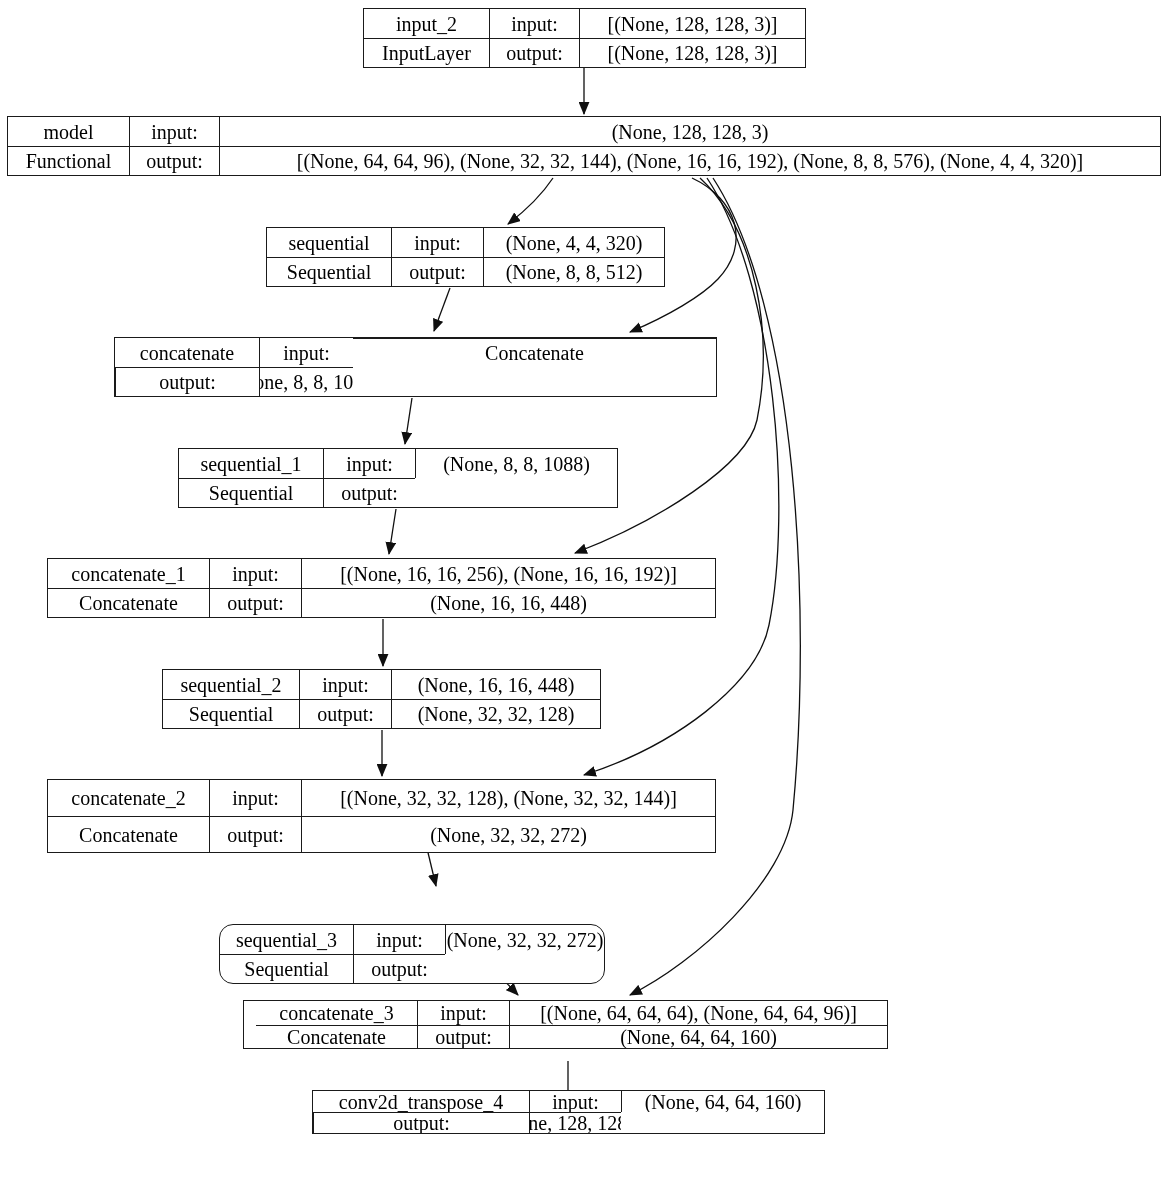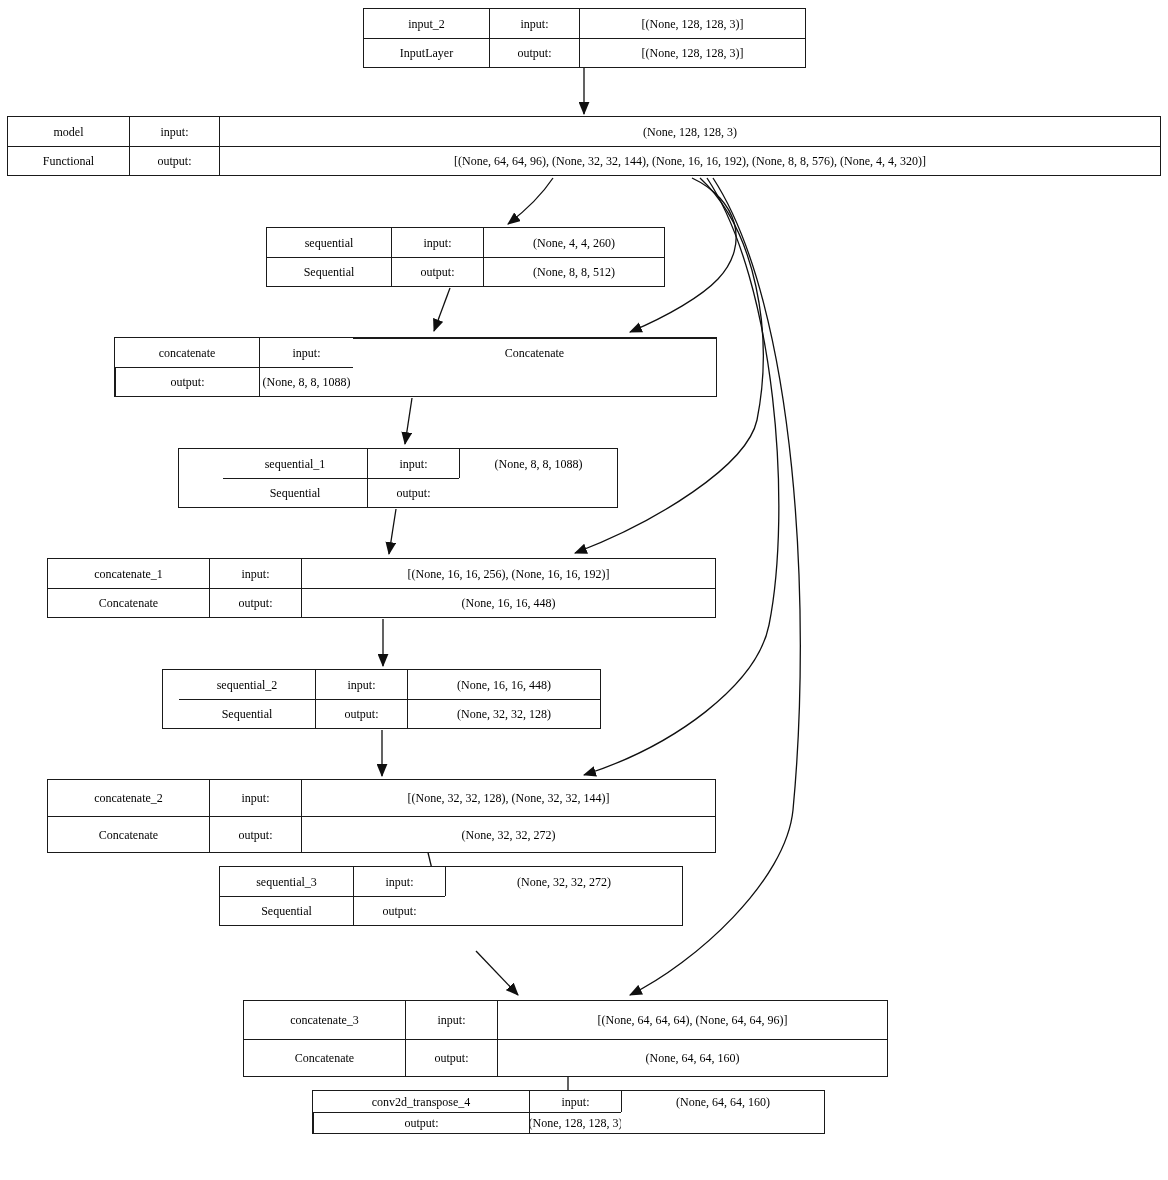--- a/index.html
+++ b/index.html
@@ -28,21 +28,21 @@
     stroke-width: 1.3px;
   }
   .node {
     position: absolute;
     box-sizing: border-box;
     border: 1px solid #1a1a1a;
     background: #ffffff;
     display: grid;
     grid-auto-rows: 1fr;
     color: #000000;
-    font-size: 12px;
+    font-size: 20px;
     line-height: 1;
   }
   .node .cell {
     display: flex;
     align-items: center;
     justify-content: center;
     border-left: 1px solid #1a1a1a;
     border-top: 1px solid #1a1a1a;
     padding: 0 6px;
     white-space: nowrap;
@@ -91,71 +91,71 @@
         <div class="cell col0 row0">model</div>
         <div class="cell col1 row0">input:</div>
         <div class="cell col2 row0">(None, 128, 128, 3)</div>
         <div class="cell col0 row1">Functional</div>
         <div class="cell col1 row1">output:</div>
         <div class="cell col2 row1">[(None, 64, 64, 96), (None, 32, 32, 144), (None, 16, 16, 192), (None, 8, 8, 576), (None, 4, 4, 320)]</div>
       </div>
       <div class="node" style="left: 266px; top: 227px; width: 399px; height: 60px; grid-template-columns: 124px 92px 1fr; border-color: rgb(26, 26, 26);">
         <div class="cell col0 row0">sequential</div>
         <div class="cell col1 row0">input:</div>
-        <div class="cell col2 row0">(None, 4, 4, 260)</div>
+        <div class="cell col2 row0">(None, 4, 4, 320)</div>
         <div class="cell col0 row1">Sequential</div>
         <div class="cell col1 row1">output:</div>
         <div class="cell col2 row1">(None, 8, 8, 512)</div>
       </div>
       <div class="node" style="left: 114px; top: 337px; width: 603px; height: 60px; grid-template-columns: 144px 94px 1fr; border-color: rgb(26, 26, 26);">
         <div class="cell col0 row0">concatenate</div>
         <div class="cell col1 row0">input:</div>
         <div class="cell col0 row1">Concatenate</div>
         <div class="cell col1 row1">output:</div>
         <div class="cell col2 row1">(None, 8, 8, 1088)</div>
       </div>
-      <div class="node" style="left: 178px; top: 448px; width: 440px; height: 60px; grid-template-columns: 144px 92px 1fr; border-color: rgb(26, 26, 26); padding-left: 44px;">
+      <div class="node" style="left: 178px; top: 448px; width: 440px; height: 60px; grid-template-columns: 144px 92px 1fr; border-color: rgb(26, 26, 26);">
         <div class="cell col0 row0">sequential_1</div>
         <div class="cell col1 row0">input:</div>
         <div class="cell col2 row0">(None, 8, 8, 1088)</div>
         <div class="cell col0 row1">Sequential</div>
         <div class="cell col1 row1">output:</div>
       </div>
       <div class="node" style="left: 47px; top: 558px; width: 669px; height: 60px; grid-template-columns: 161px 92px 1fr; border-color: rgb(26, 26, 26);">
         <div class="cell col0 row0">concatenate_1</div>
         <div class="cell col1 row0">input:</div>
         <div class="cell col2 row0">[(None, 16, 16, 256), (None, 16, 16, 192)]</div>
         <div class="cell col0 row1">Concatenate</div>
         <div class="cell col1 row1">output:</div>
         <div class="cell col2 row1">(None, 16, 16, 448)</div>
       </div>
-      <div class="node" style="left: 162px; top: 669px; width: 439px; height: 60px; grid-template-columns: 136px 92px 1fr; border-color: rgb(26, 26, 26); padding-left: 16px;">
+      <div class="node" style="left: 162px; top: 669px; width: 439px; height: 60px; grid-template-columns: 136px 92px 1fr; border-color: rgb(26, 26, 26);">
         <div class="cell col0 row0">sequential_2</div>
         <div class="cell col1 row0">input:</div>
         <div class="cell col2 row0">(None, 16, 16, 448)</div>
         <div class="cell col0 row1">Sequential</div>
         <div class="cell col1 row1">output:</div>
         <div class="cell col2 row1">(None, 32, 32, 128)</div>
       </div>
       <div class="node" style="left: 47px; top: 779px; width: 669px; height: 74px; grid-template-columns: 161px 92px 1fr; border-color: rgb(26, 26, 26);">
         <div class="cell col0 row0">concatenate_2</div>
         <div class="cell col1 row0">input:</div>
         <div class="cell col2 row0">[(None, 32, 32, 128), (None, 32, 32, 144)]</div>
         <div class="cell col0 row1">Concatenate</div>
         <div class="cell col1 row1">output:</div>
         <div class="cell col2 row1">(None, 32, 32, 272)</div>
       </div>
-      <div class="node" style="left: 219px; top: 866px; width: 464px; height: 60px; grid-template-columns: 133px 92px 1fr; border-color: rgb(26, 26, 26);">
+      <div class="node" style="left: 219px; top: 924px; width: 386px; height: 60px; grid-template-columns: 133px 92px 1fr; border-color: rgb(26, 26, 26); border-radius: 14px;">
         <div class="cell col0 row0">sequential_3</div>
         <div class="cell col1 row0">input:</div>
         <div class="cell col2 row0">(None, 32, 32, 272)</div>
         <div class="cell col0 row1">Sequential</div>
         <div class="cell col1 row1">output:</div>
       </div>
-      <div class="node" style="left: 243px; top: 1000px; width: 645px; height: 77px; grid-template-columns: 161px 92px 1fr; border-color: rgb(26, 26, 26);">
+      <div class="node" style="left: 243px; top: 1000px; width: 645px; height: 49px; grid-template-columns: 161px 92px 1fr; border-color: rgb(26, 26, 26); padding-left: 12px;">
         <div class="cell col0 row0">concatenate_3</div>
         <div class="cell col1 row0">input:</div>
         <div class="cell col2 row0">[(None, 64, 64, 64), (None, 64, 64, 96)]</div>
         <div class="cell col0 row1">Concatenate</div>
         <div class="cell col1 row1">output:</div>
         <div class="cell col2 row1">(None, 64, 64, 160)</div>
       </div>
       <div class="node" style="left: 312px; top: 1090px; width: 513px; height: 44px; grid-template-columns: 216px 92px 1fr; border-color: rgb(26, 26, 26);">
         <div class="cell col0 row0">conv2d_transpose_4</div>
         <div class="cell col1 row0">input:</div>

